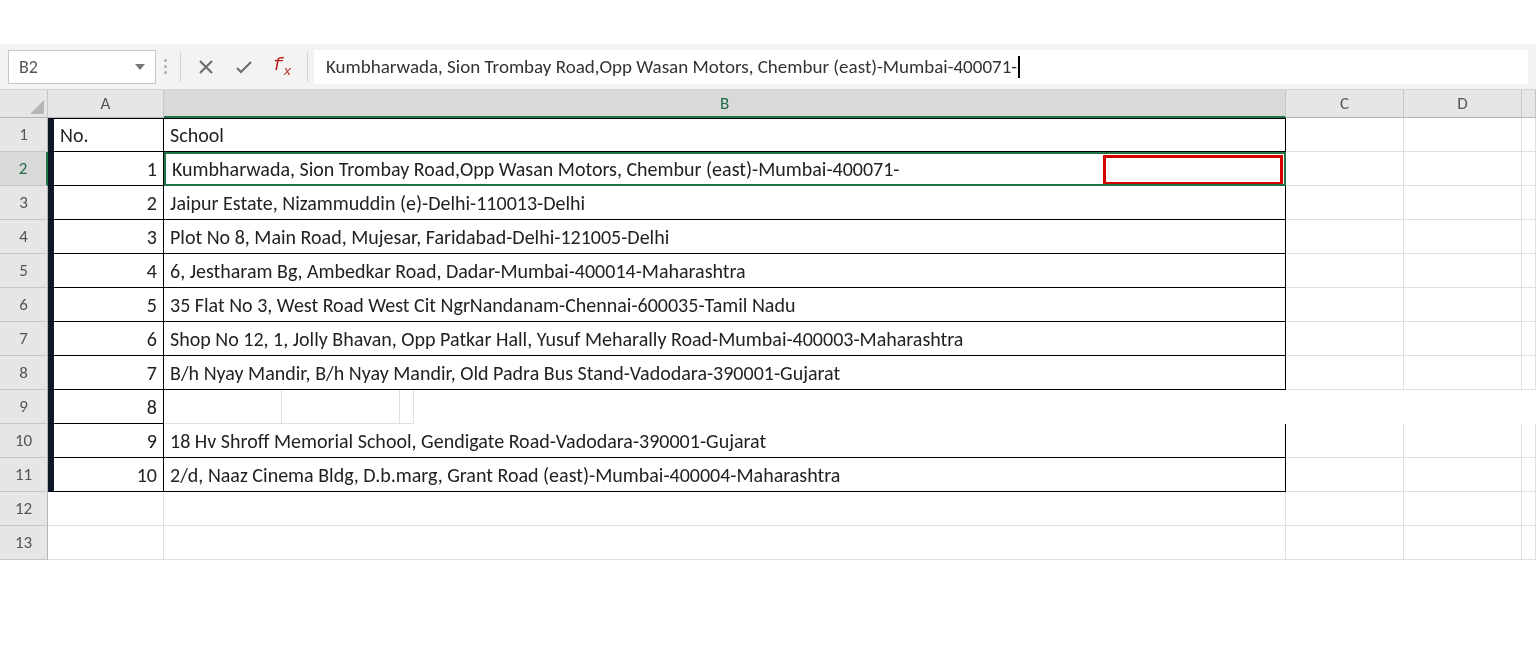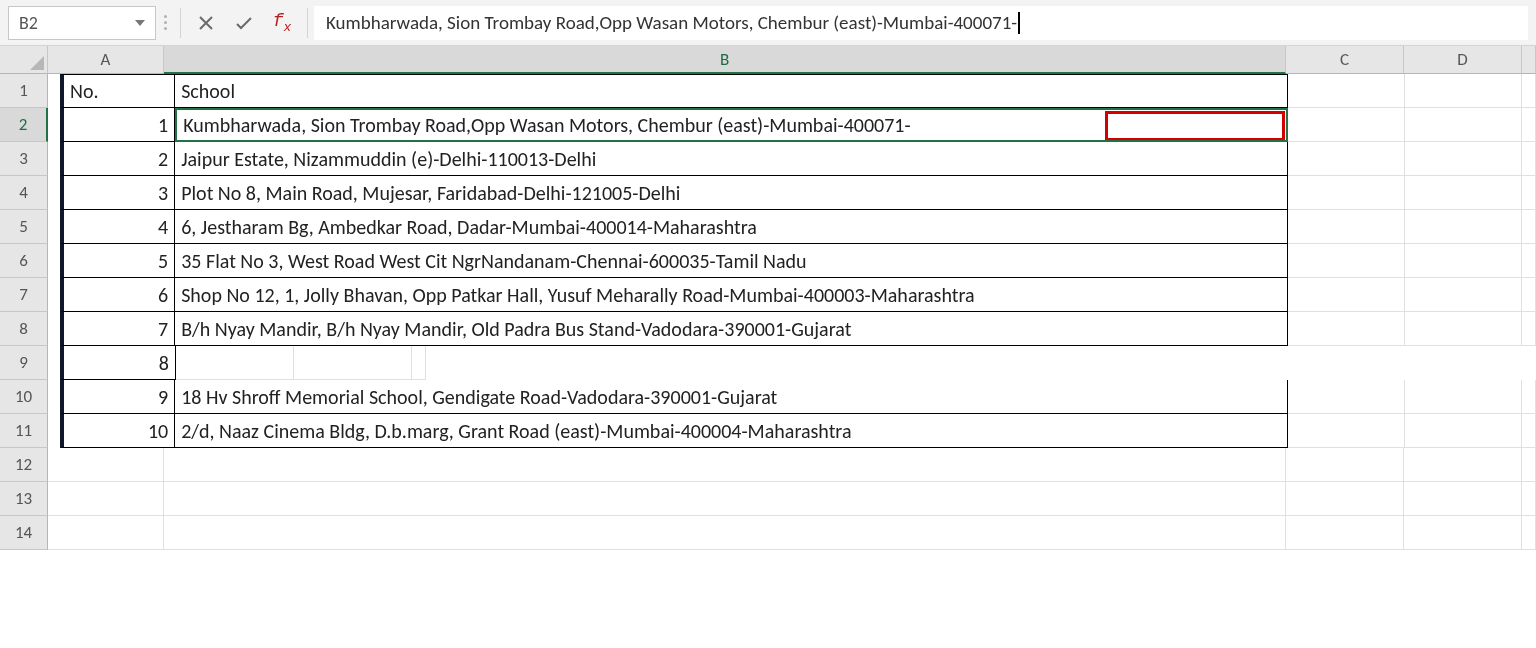--- a/index.html
+++ b/index.html
@@ -11,20 +11,21 @@
     color: #333;
     overflow: hidden;
   }
   .formula-bar {
     display: flex;
     align-items: center;
     background: #f3f3f3;
     border-bottom: 1px solid #d4d4d4;
     height: 46px;
     padding: 6px 8px;
+    margin-top: 44px;
   }
   .name-box {
     position: relative;
     display: flex;
     align-items: center;
     width: 148px;
     height: 34px;
     background: #ffffff;
     border: 1px solid #c7c7c7;
     padding: 0 10px;
@@ -151,21 +152,21 @@
     font-size: 20px;
     color: #222;
   }
   .cell.num { justify-content: flex-end; }
   
   .bordered {
     border-right: 1px solid #000;
     border-bottom: 1px solid #000;
   }
   .bordered-top { border-top: 1px solid #000; }
-  .bordered-left { border-left: 4px solid #0f172a; margin-left: 12px; }
+  .bordered-left { border-left: 6px solid #0f172a; }
 
   
   .active-cell {
     border: 2px solid #217346 !important;
     position: relative;
   }
   .red-box {
     position: absolute;
     right: 1px; top: 1px;
     width: 180px; height: 30px;
@@ -326,22 +327,14 @@
       <div class="cell colE"></div>
     </div>
     <div class="row">
       <div class="row-h">13</div>
       <div class="cell colA"></div>
       <div class="cell colB"></div>
       <div class="cell colC"></div>
       <div class="cell colD"></div>
       <div class="cell colE"></div>
     </div>
-    <div class="row">
-      <div class="row-h">14</div>
-      <div class="cell colA"></div>
-      <div class="cell colB"></div>
-      <div class="cell colC"></div>
-      <div class="cell colD"></div>
-      <div class="cell colE"></div>
-    </div>
   </div>
 </div>
 
 </body></html>

